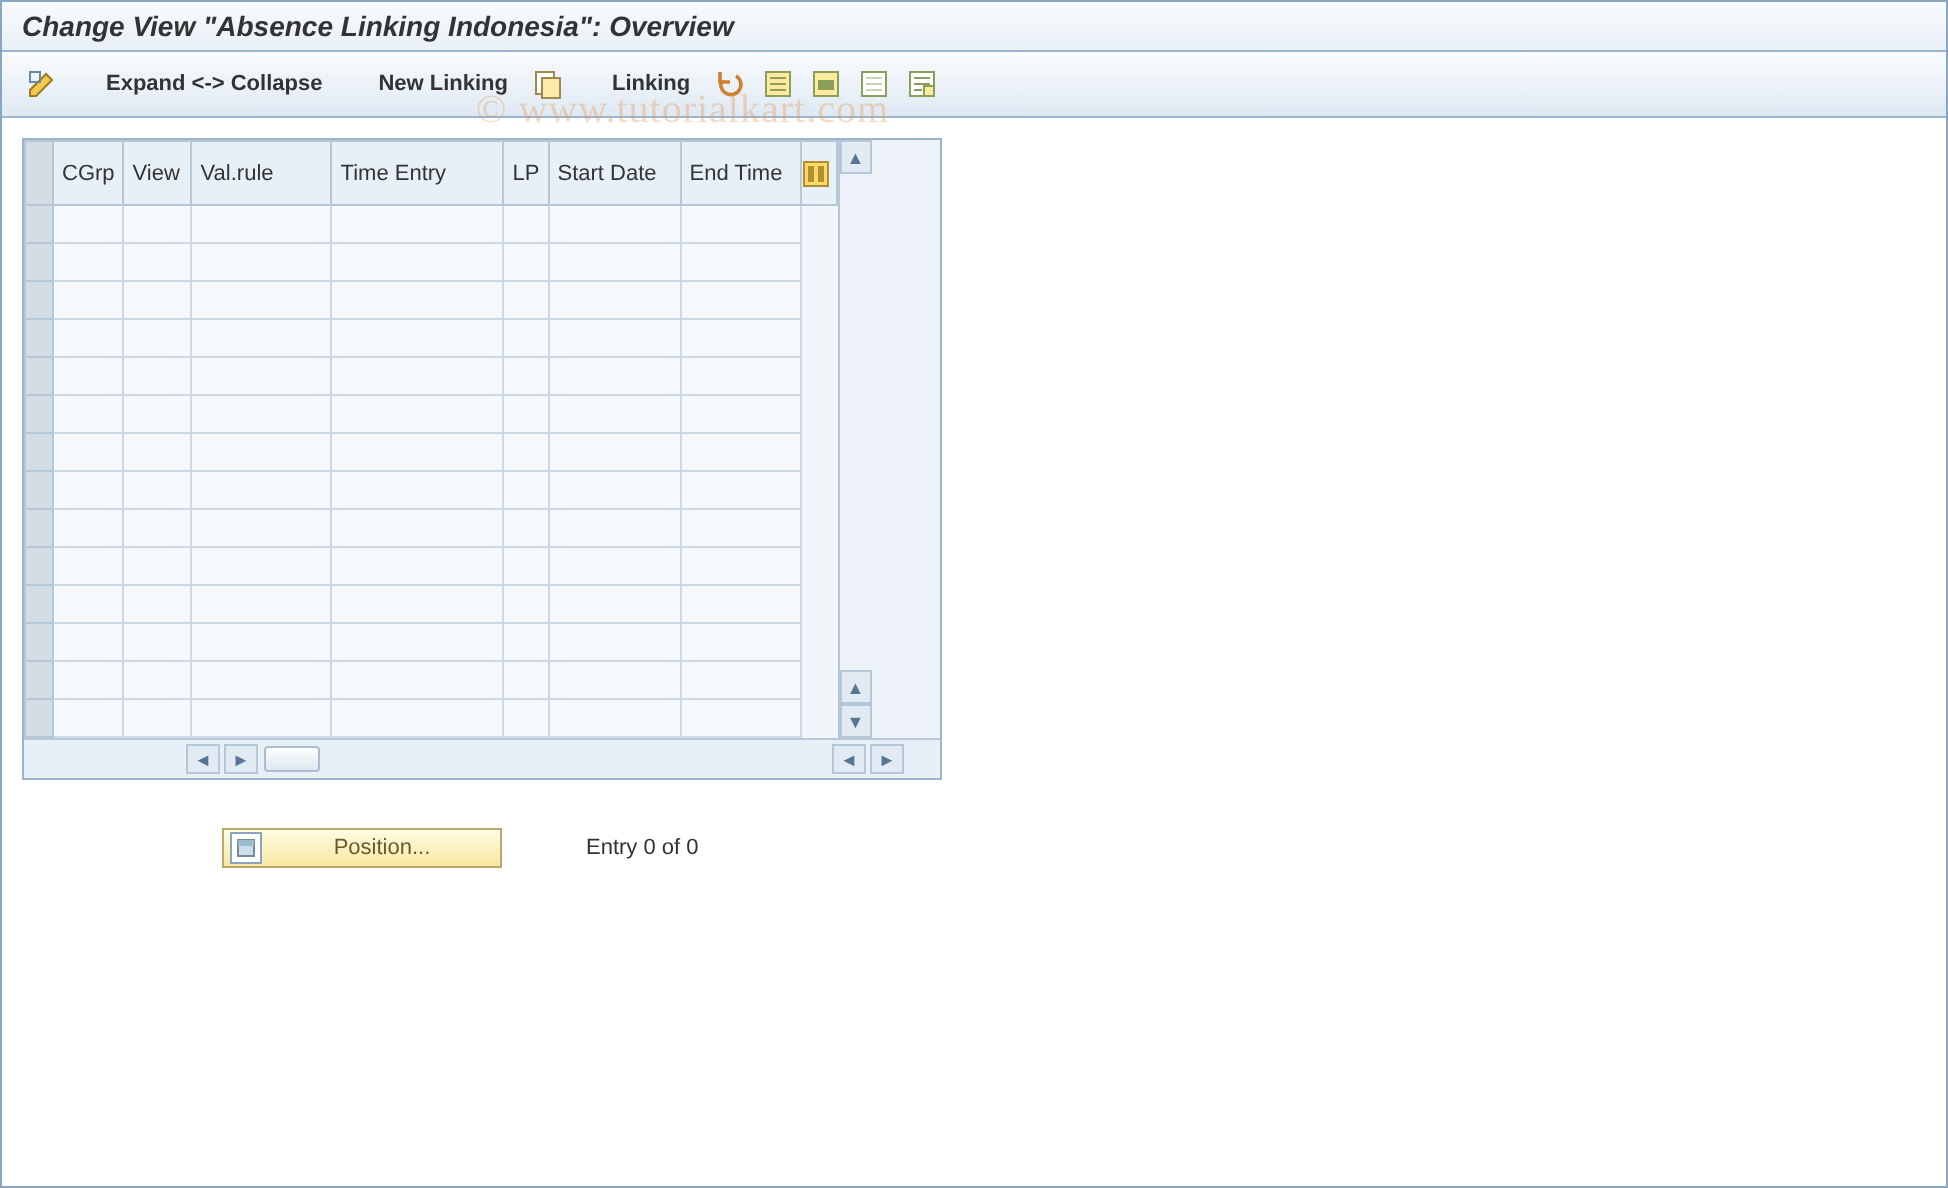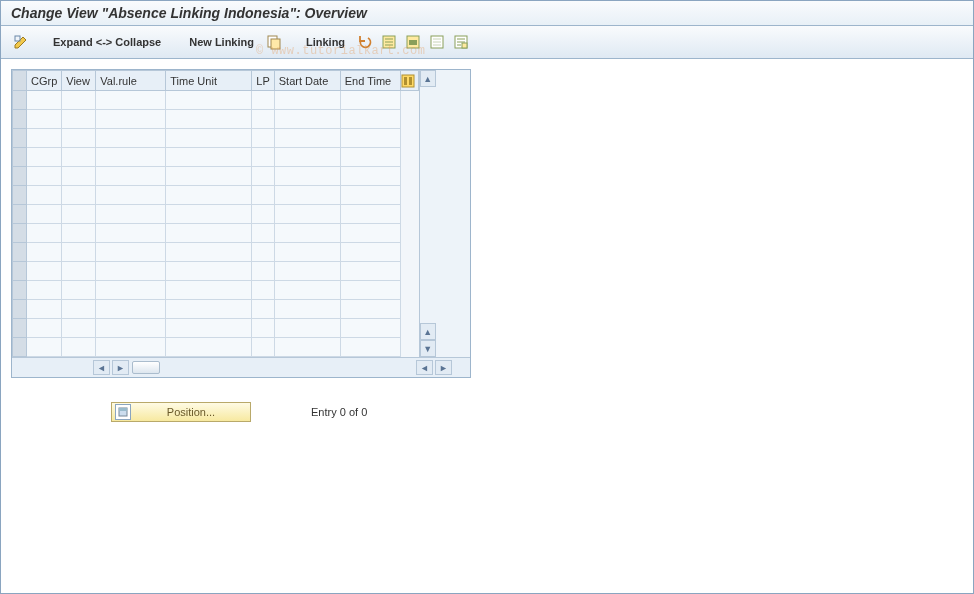--- a/index.html
+++ b/index.html
@@ -12,42 +12,42 @@
     .toolbar .txt-btn { padding: 2px 6px; cursor: pointer; font-size: 11px; color: #333; font-weight: bold; }
     .toolbar .icon-btn { width: 20px; height: 20px; display: inline-flex; align-items: center; justify-content: center; cursor: pointer; }
     .toolbar .sep { width: 8px; }
     
     .content { padding: 10px 10px; }
     
     .grid-wrapper { border: 1px solid #9db5cc; width: 460px; background: #edf3f9; display:flex; flex-direction:column;}
     .grid-body-area { display:flex; }
     
     table.grid { border-collapse: collapse; background: #f2f6fa; }
-    table.grid th { background: #e7eff7; border: 1px solid #b6c7d8; font-weight: normal; text-align: left; font-size: 11px; padding: 2px 4px; height: 20px; color: #333; }
+    table.grid th { background: #e7eff7; border: 1px solid #b6c7d8; font-weight: normal; text-align: left; font-size: 11px; padding: 2px 4px; height: 32px; color: #333; }
     table.grid td { border: 1px solid #cdd9e5; height: 19px; background: #f5f9fc; }
     table.grid td.row-sel, table.grid th.row-sel { background: #d4dde6; width: 14px; border:1px solid #b6c7d8;}
     table.grid th.cfg { width: 18px; text-align:center; padding:0;}
     
     .vscroll { width: 17px; background: #e7eff7; border-left:1px solid #b6c7d8; display:flex; flex-direction:column; }
     .scroll-btn { height: 17px; background: #e2ebf4; border:1px solid #b6c7d8; display:flex; align-items:center; justify-content:center; cursor:pointer; font-size:9px; color:#5a7494;}
     .scroll-track { flex:1; background:#edf3f9; }
     
     .hscroll-row { display:flex; align-items:center; height:20px; background:#e7eff7; border-top:1px solid #b6c7d8;}
     .hscroll-spacer { width: 80px; }
     .hscroll-btn { width:17px; height:15px; background: #e2ebf4; border:1px solid #b6c7d8; display:inline-flex; align-items:center; justify-content:center; cursor:pointer; font-size:9px; color:#5a7494; margin:0 1px;}
     .hscroll-thumb { width: 28px; height:13px; background: linear-gradient(to bottom,#fff,#dde6ef); border:1px solid #aabccd; border-radius:2px; margin-left:2px;}
     .hscroll-track { flex:1; }
     
-    .footer-area { margin-top: 24px; padding-left: 100px; display:flex; align-items:center; gap: 60px;}
+    .footer-area { margin-top: 24px; padding-left: 100px; display:flex; align-items:center; gap: 42px;}
     .position-btn { display:inline-flex; align-items:center; background: linear-gradient(to bottom, #fffbe4 0%, #f7e9a0 100%); border:1px solid #b9a96a; padding: 2px 3px 2px 3px; cursor:pointer; height:20px; width:140px;}
     .position-btn .pos-ico { width:16px; height:16px; background:#fff; border:1px solid #8aa5c0; margin-right:4px; display:inline-flex; align-items:center; justify-content:center;}
     .position-btn .pos-lbl { flex:1; text-align:center; font-size:11px; color:#6a5a2a;}
     .entry-txt { font-size:11px; color:#333; }
     
-    .watermark { position:absolute; top:44px; left:256px; font-size:12px; color: rgba(230,150,80,0.35); font-family: Liberation Mono, monospace; letter-spacing:0.5px; pointer-events:none; font-weight: normal;}
+    .watermark { position:absolute; top:44px; left:238px; font-size:20px; color: rgba(230,150,80,0.35); font-family: Liberation Serif, serif; letter-spacing:0.5px; pointer-events:none; font-weight: normal;}
     
     svg { display:block; }
   </style>
 </head>
 <body>
 
 <div class="title-bar">
   <h1>Change View "Absence Linking Indonesia": Overview</h1>
 </div>
 
@@ -108,21 +108,21 @@
 <div class="content">
   <div class="grid-wrapper">
     <div class="grid-body-area">
       <table class="grid" id="grid-table">
           <tbody>
             <tr>
               <th class="row-sel"></th>
               <th style="width:34px">CGrp</th>
               <th style="width:34px">View</th>
               <th style="width:70px">Val.rule</th>
-              <th style="width:86px">Time Unit</th>
+              <th style="width:86px">Time Entry</th>
               <th style="width:22px">LP</th>
               <th style="width:66px">Start Date</th>
               <th style="width:60px">End Time</th>
               <th class="cfg">
                 <svg width="14" height="14">
                   <rect x="1" y="1" width="12" height="12" fill="#ffd966" stroke="#b09030"></rect>
                   <rect x="3" y="3" width="3" height="8" fill="#b09030"></rect>
                   <rect x="8" y="3" width="3" height="8" fill="#b09030"></rect>
                 </svg>
               </th>

